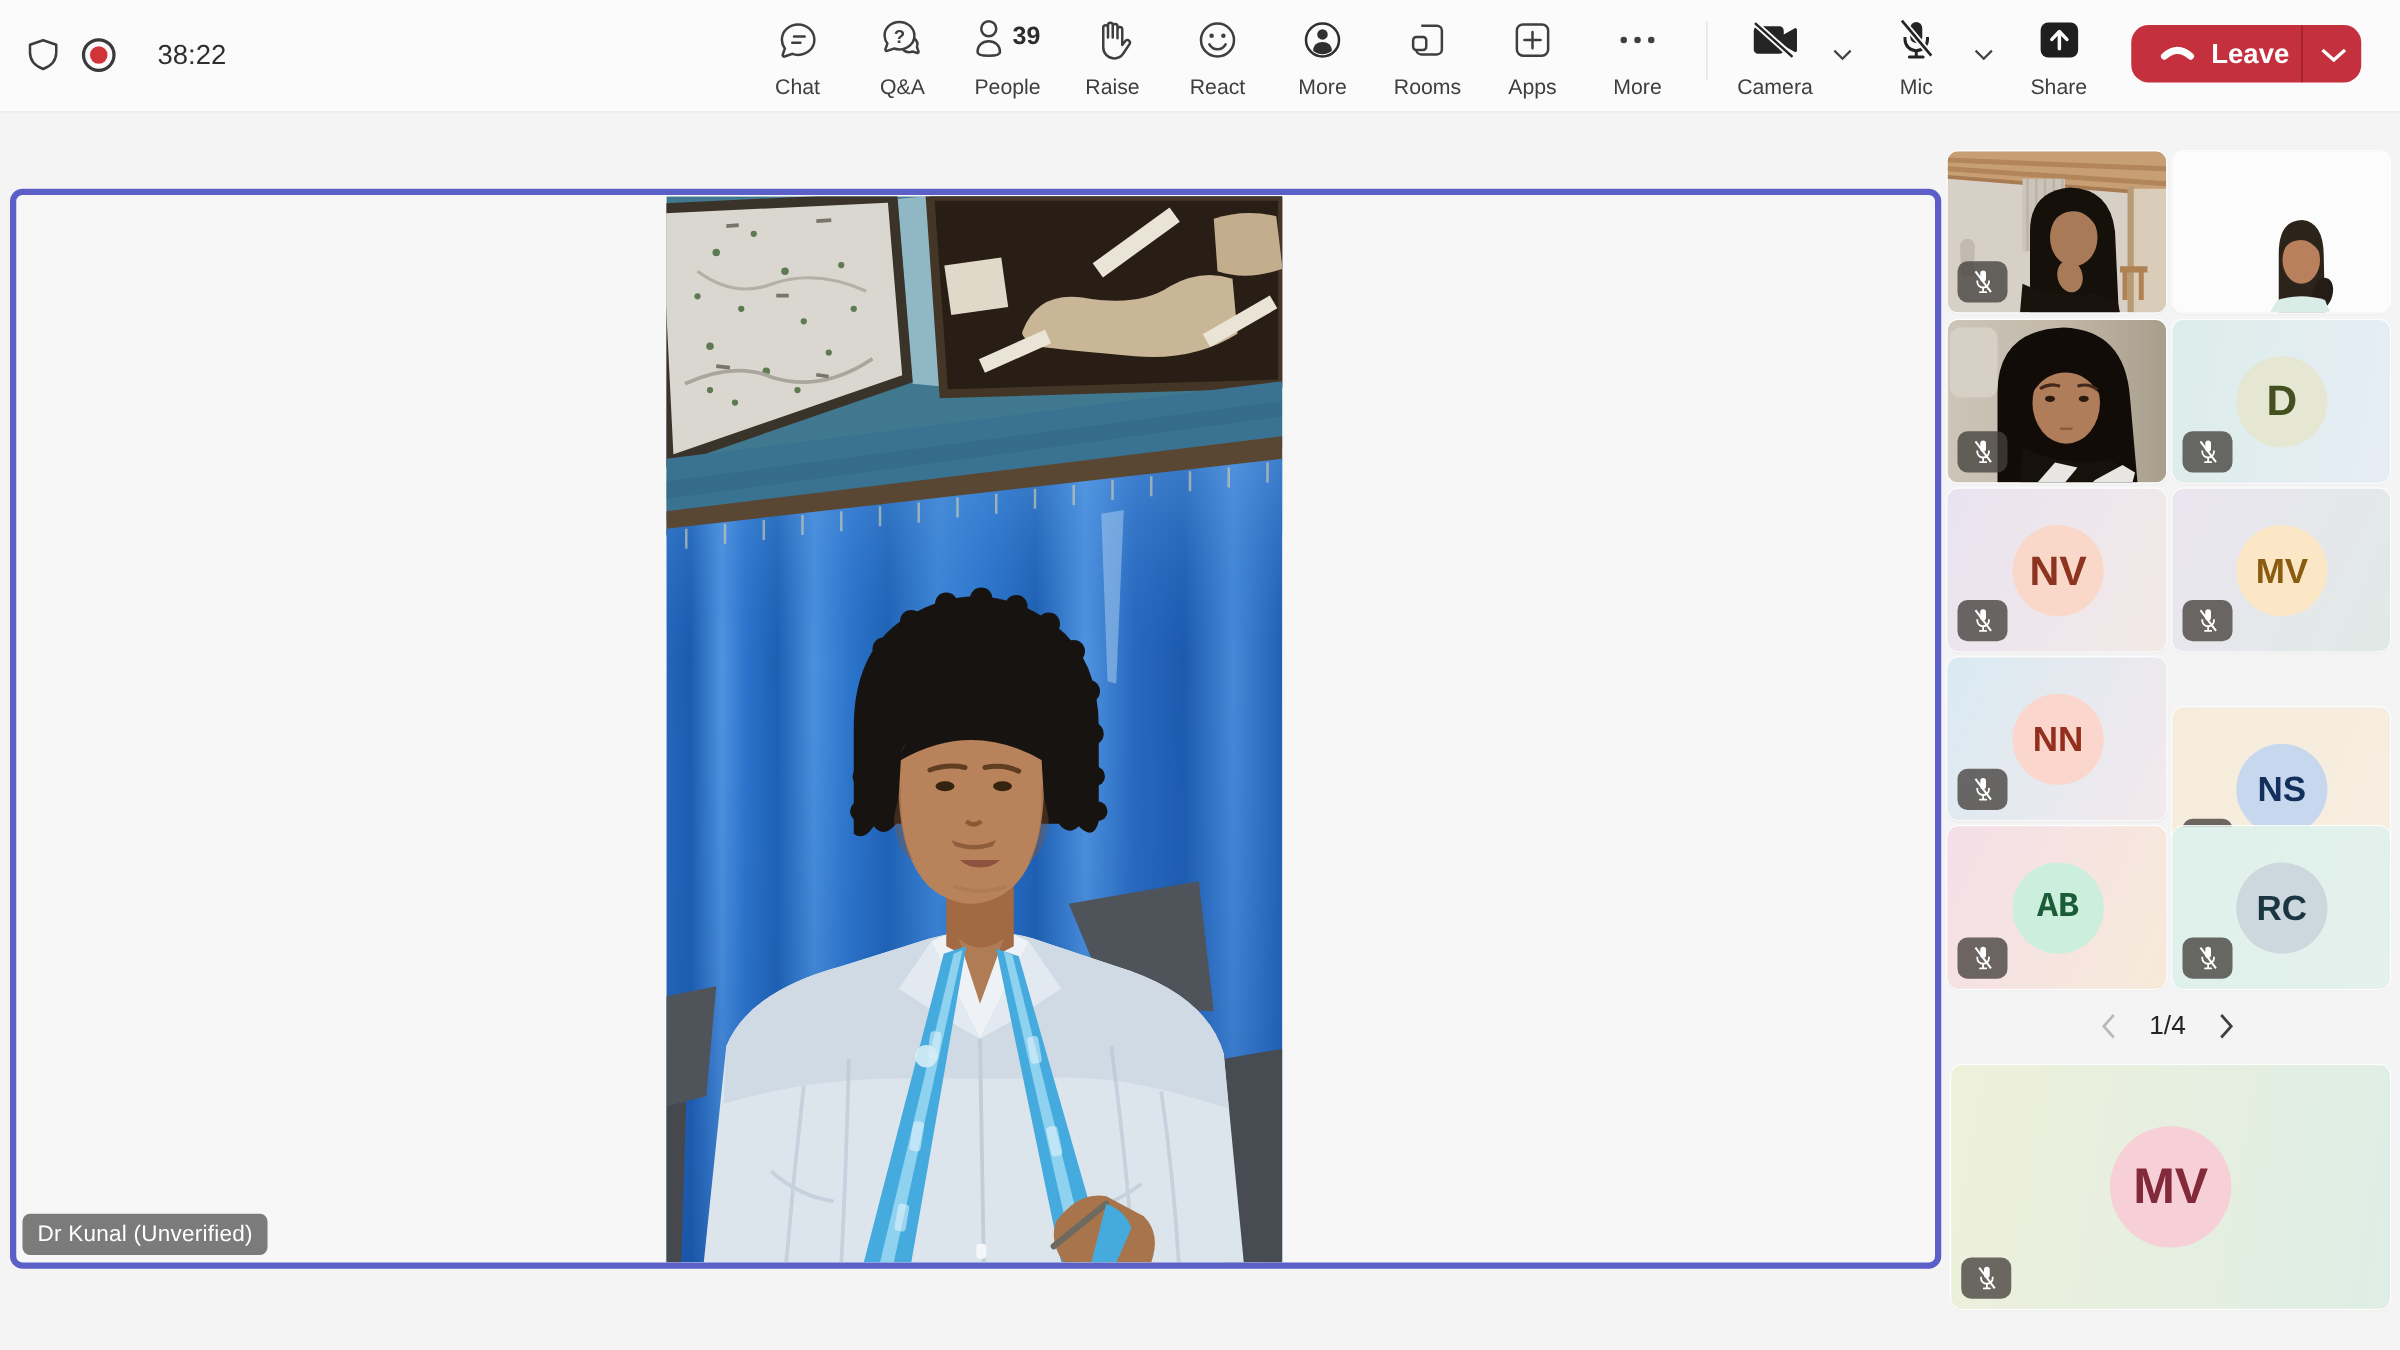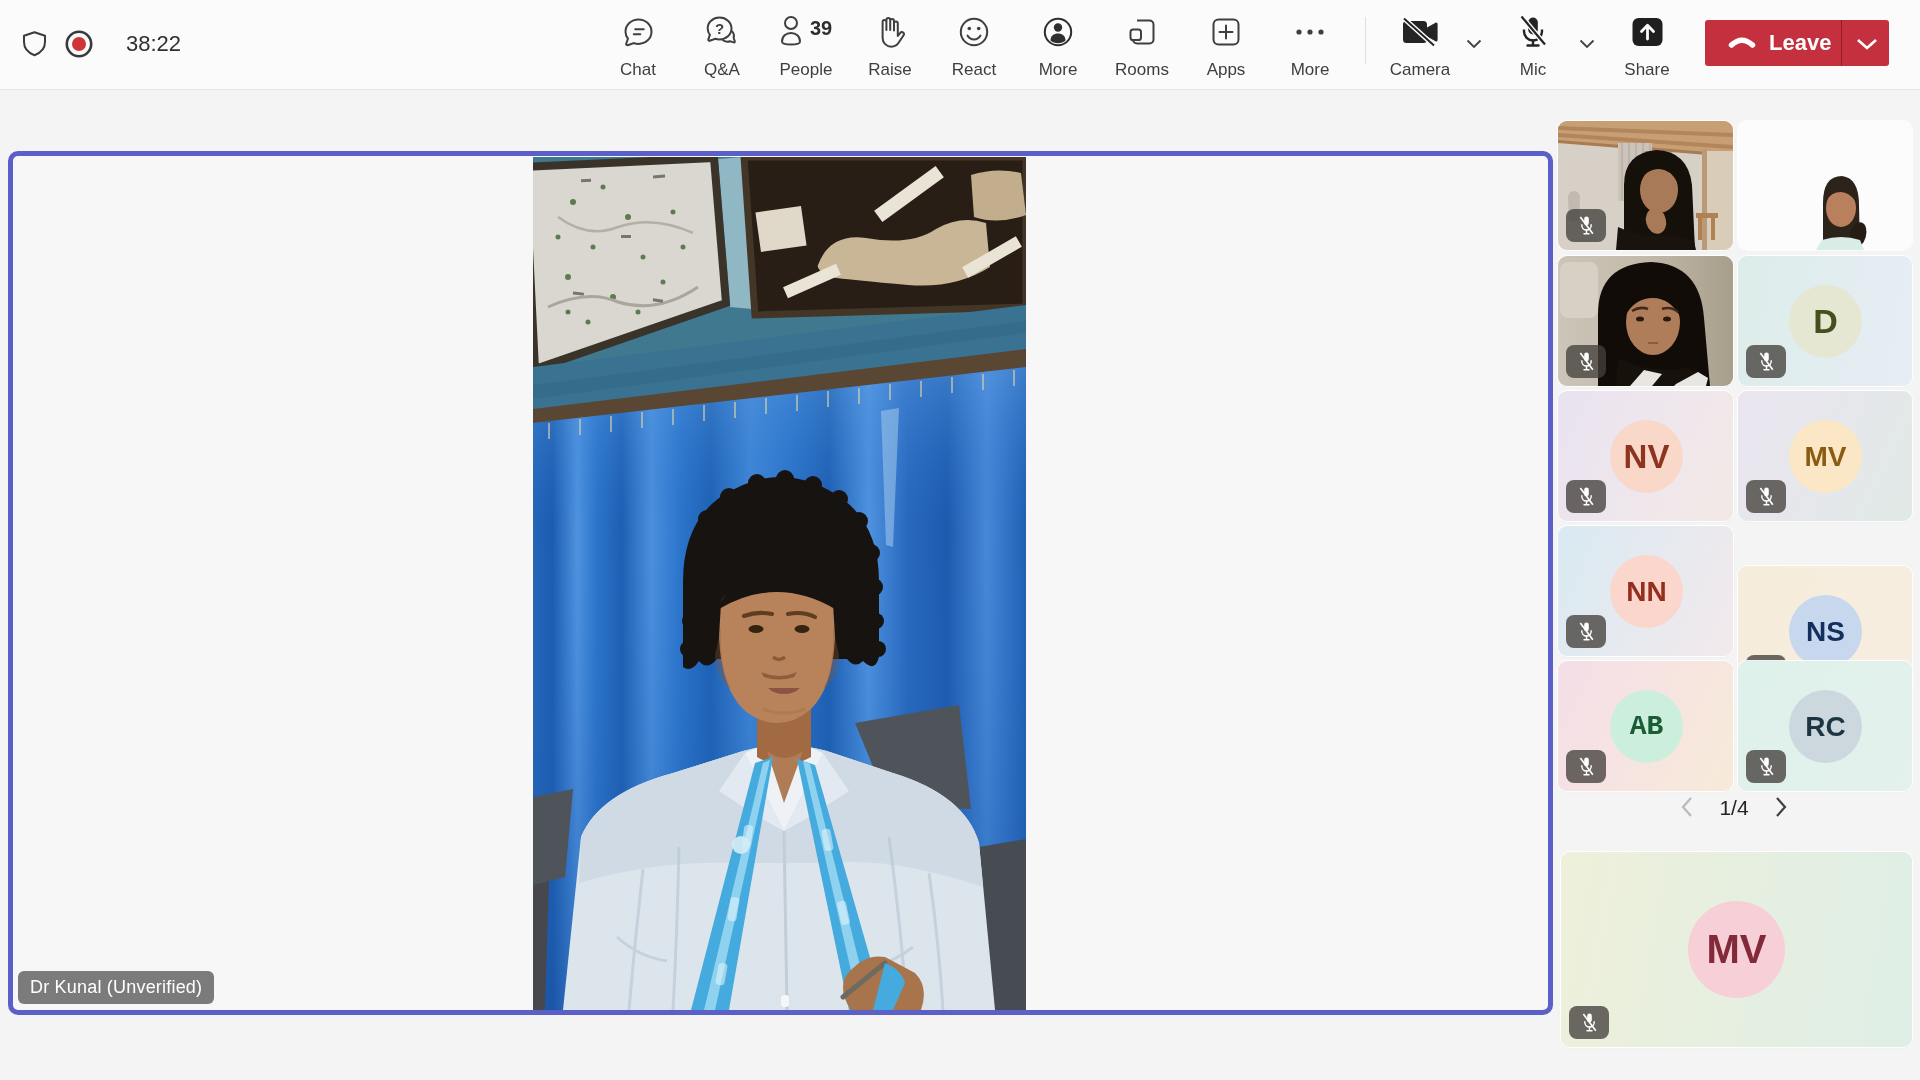--- a/index.html
+++ b/index.html
@@ -24,21 +24,21 @@
 
   
   .tile { position:absolute; border-radius:9px; overflow:hidden;
     box-shadow:0 0 0 1px rgba(255,255,255,.9), 0 1px 2px rgba(0,0,0,.06); }
   .avatar { position:absolute; border-radius:50%; display:flex; align-items:center;
     justify-content:center; font-weight:700; }
   .micbadge { position:absolute; left:8px; bottom:8px; width:40px; height:33px;
     background:rgba(68,64,60,.78); border-radius:8px; display:flex; align-items:center;
     justify-content:center; }
   .pager { position:absolute; left:1556px; top:796px; width:356px; height:50px;
-    display:flex; justify-content:center; gap:24px; }
+    display:flex; align-items:center; justify-content:center; gap:24px; }
   .pager .pg { font-size:21px; color:#242424; }
 </style>
 </head>
 <body>
 
 <div id="toolbar">
 
   <svg class="abs" style="left:21px; top:30px" width="27" height="28" viewBox="0 0 27 28">
     <path d="M13.5 2.2 L24 5.8 V12 c0 6.6-4.4 10.9-10.5 13.2 C7.4 22.9 3 18.6 3 12 V5.8 Z" fill="none" stroke="#3c3c3c" stroke-width="2" stroke-linejoin="round"></path>
   </svg>
@@ -169,21 +169,21 @@
       <div class="ic">
     <svg width="33" height="30" viewBox="0 0 33 30">
       <rect x="1.5" y="1" width="30" height="28" rx="6" fill="#1f1f1f"></rect>
       <path d="M16.5 22 V9 M10.5 14.5 L16.5 8.2 L22.5 14.5" fill="none" stroke="#fbfbfb" stroke-width="2.8" stroke-linecap="round" stroke-linejoin="round"></path>
     </svg>
       </div>
       <div class="lb">Share</div>
     </div>
 
   <div class="abs" style="left:1705px; top:20px; width:184px; height:46px; background:#c5303e;
-       border-radius:3px; display:flex; align-items:center; color:#fff;">
+       border-radius:14px; display:flex; align-items:center; color:#fff;">
     <svg style="margin-left:22px" width="30" height="30" viewBox="0 0 30 30">
       <path d="M4.5 17 q10.5 -9.5 21 0" fill="none" stroke="#fff" stroke-width="5.5" stroke-linecap="round"></path>
     </svg>
     <div style="font-size:22px; font-weight:700; margin-left:12px;">Leave</div>
     <div style="position:absolute; left:136px; top:0; width:1px; height:46px; background:rgba(120,10,20,.55);"></div>
     <svg style="position:absolute; left:151px; top:18px" width="22" height="12" viewBox="0 0 22 12">
       <path d="M2 2 L11 10 L20 2" fill="none" stroke="#fff" stroke-width="2.6"></path>
     </svg>
   </div>
 </div>

